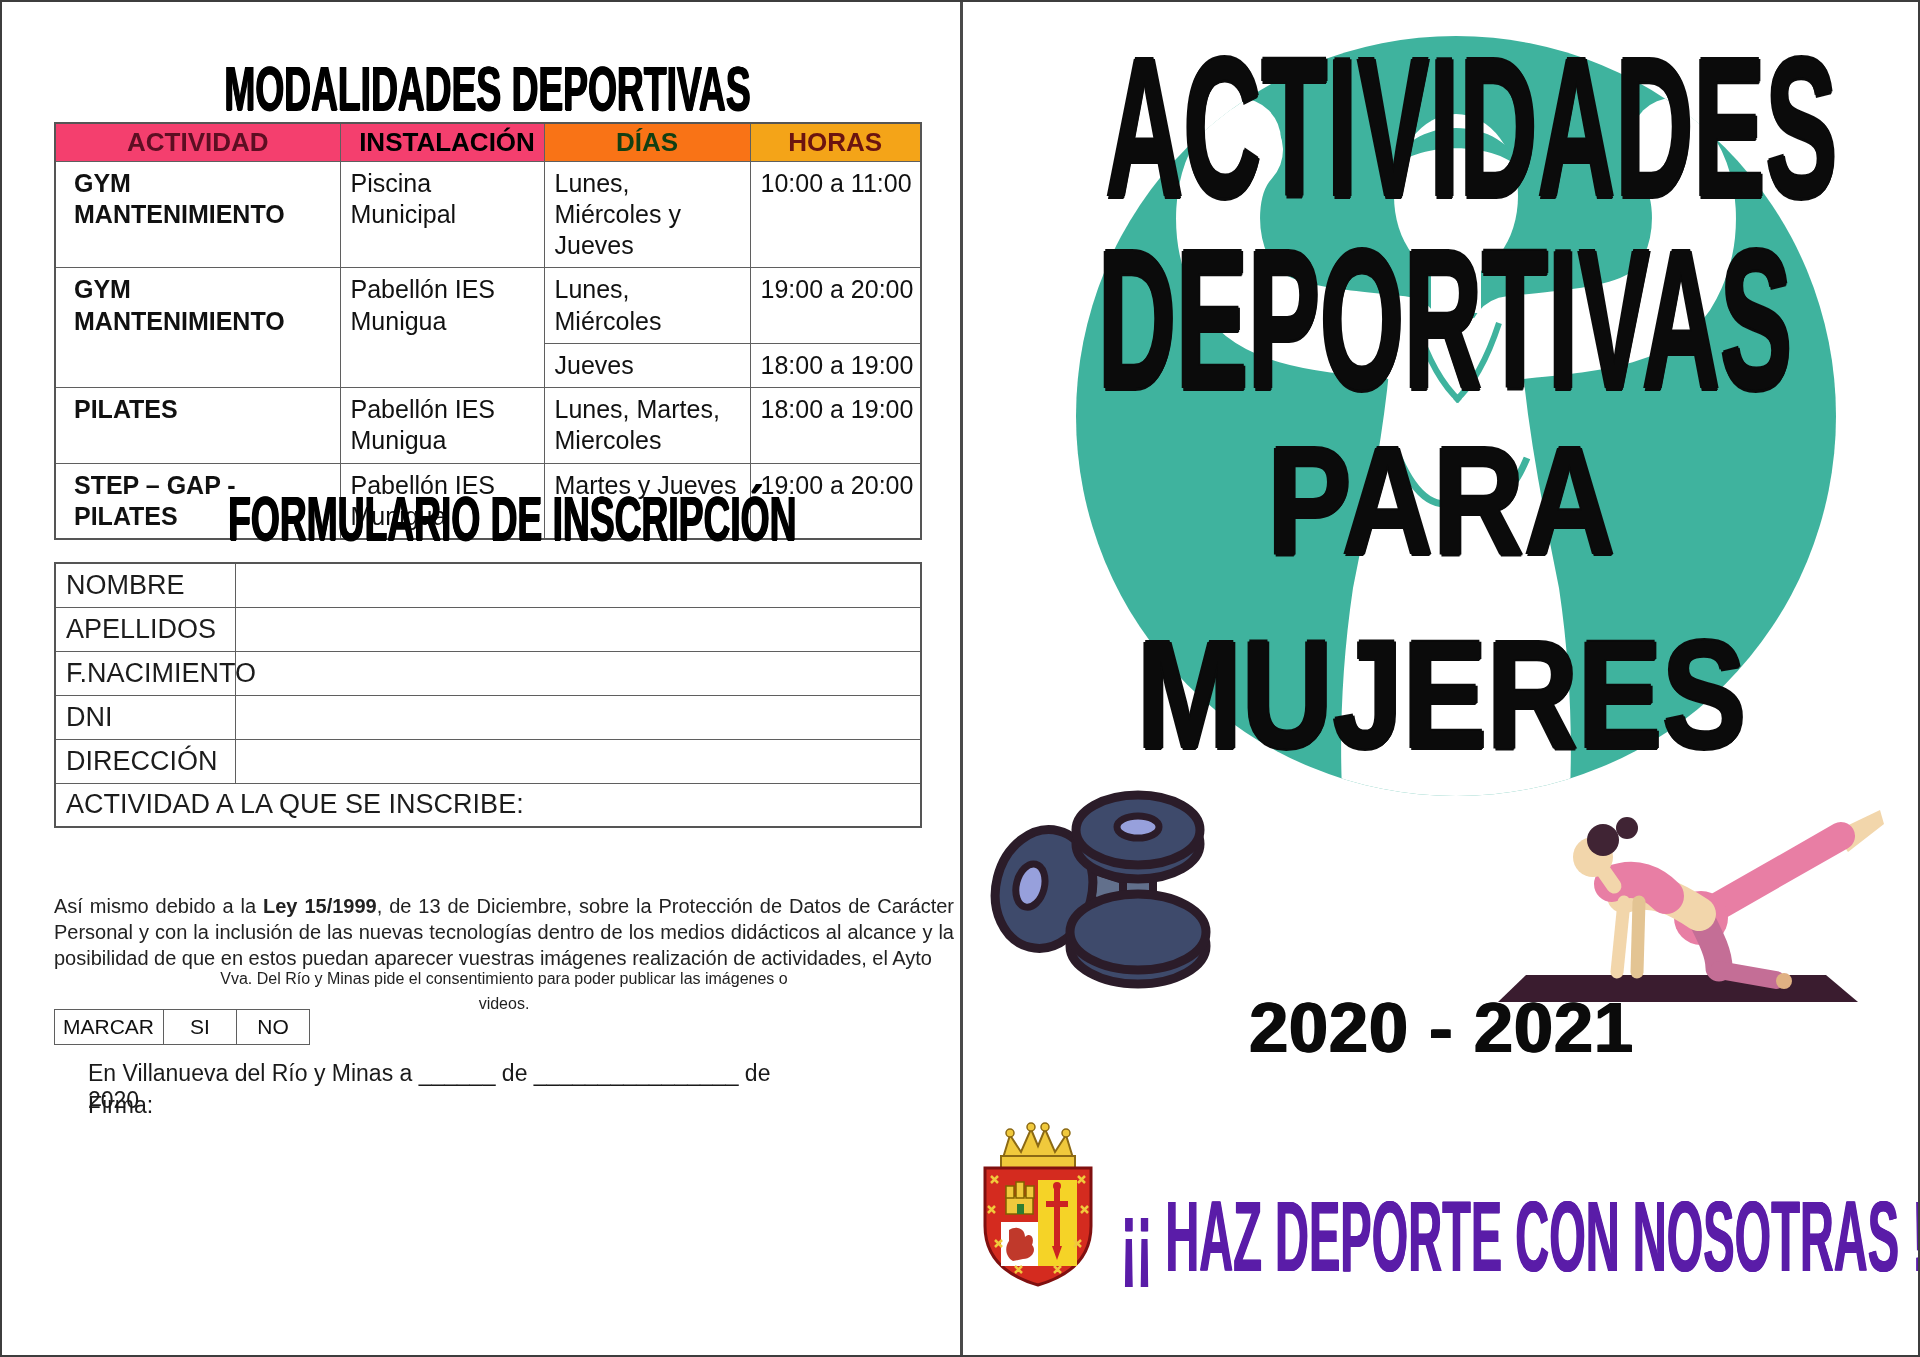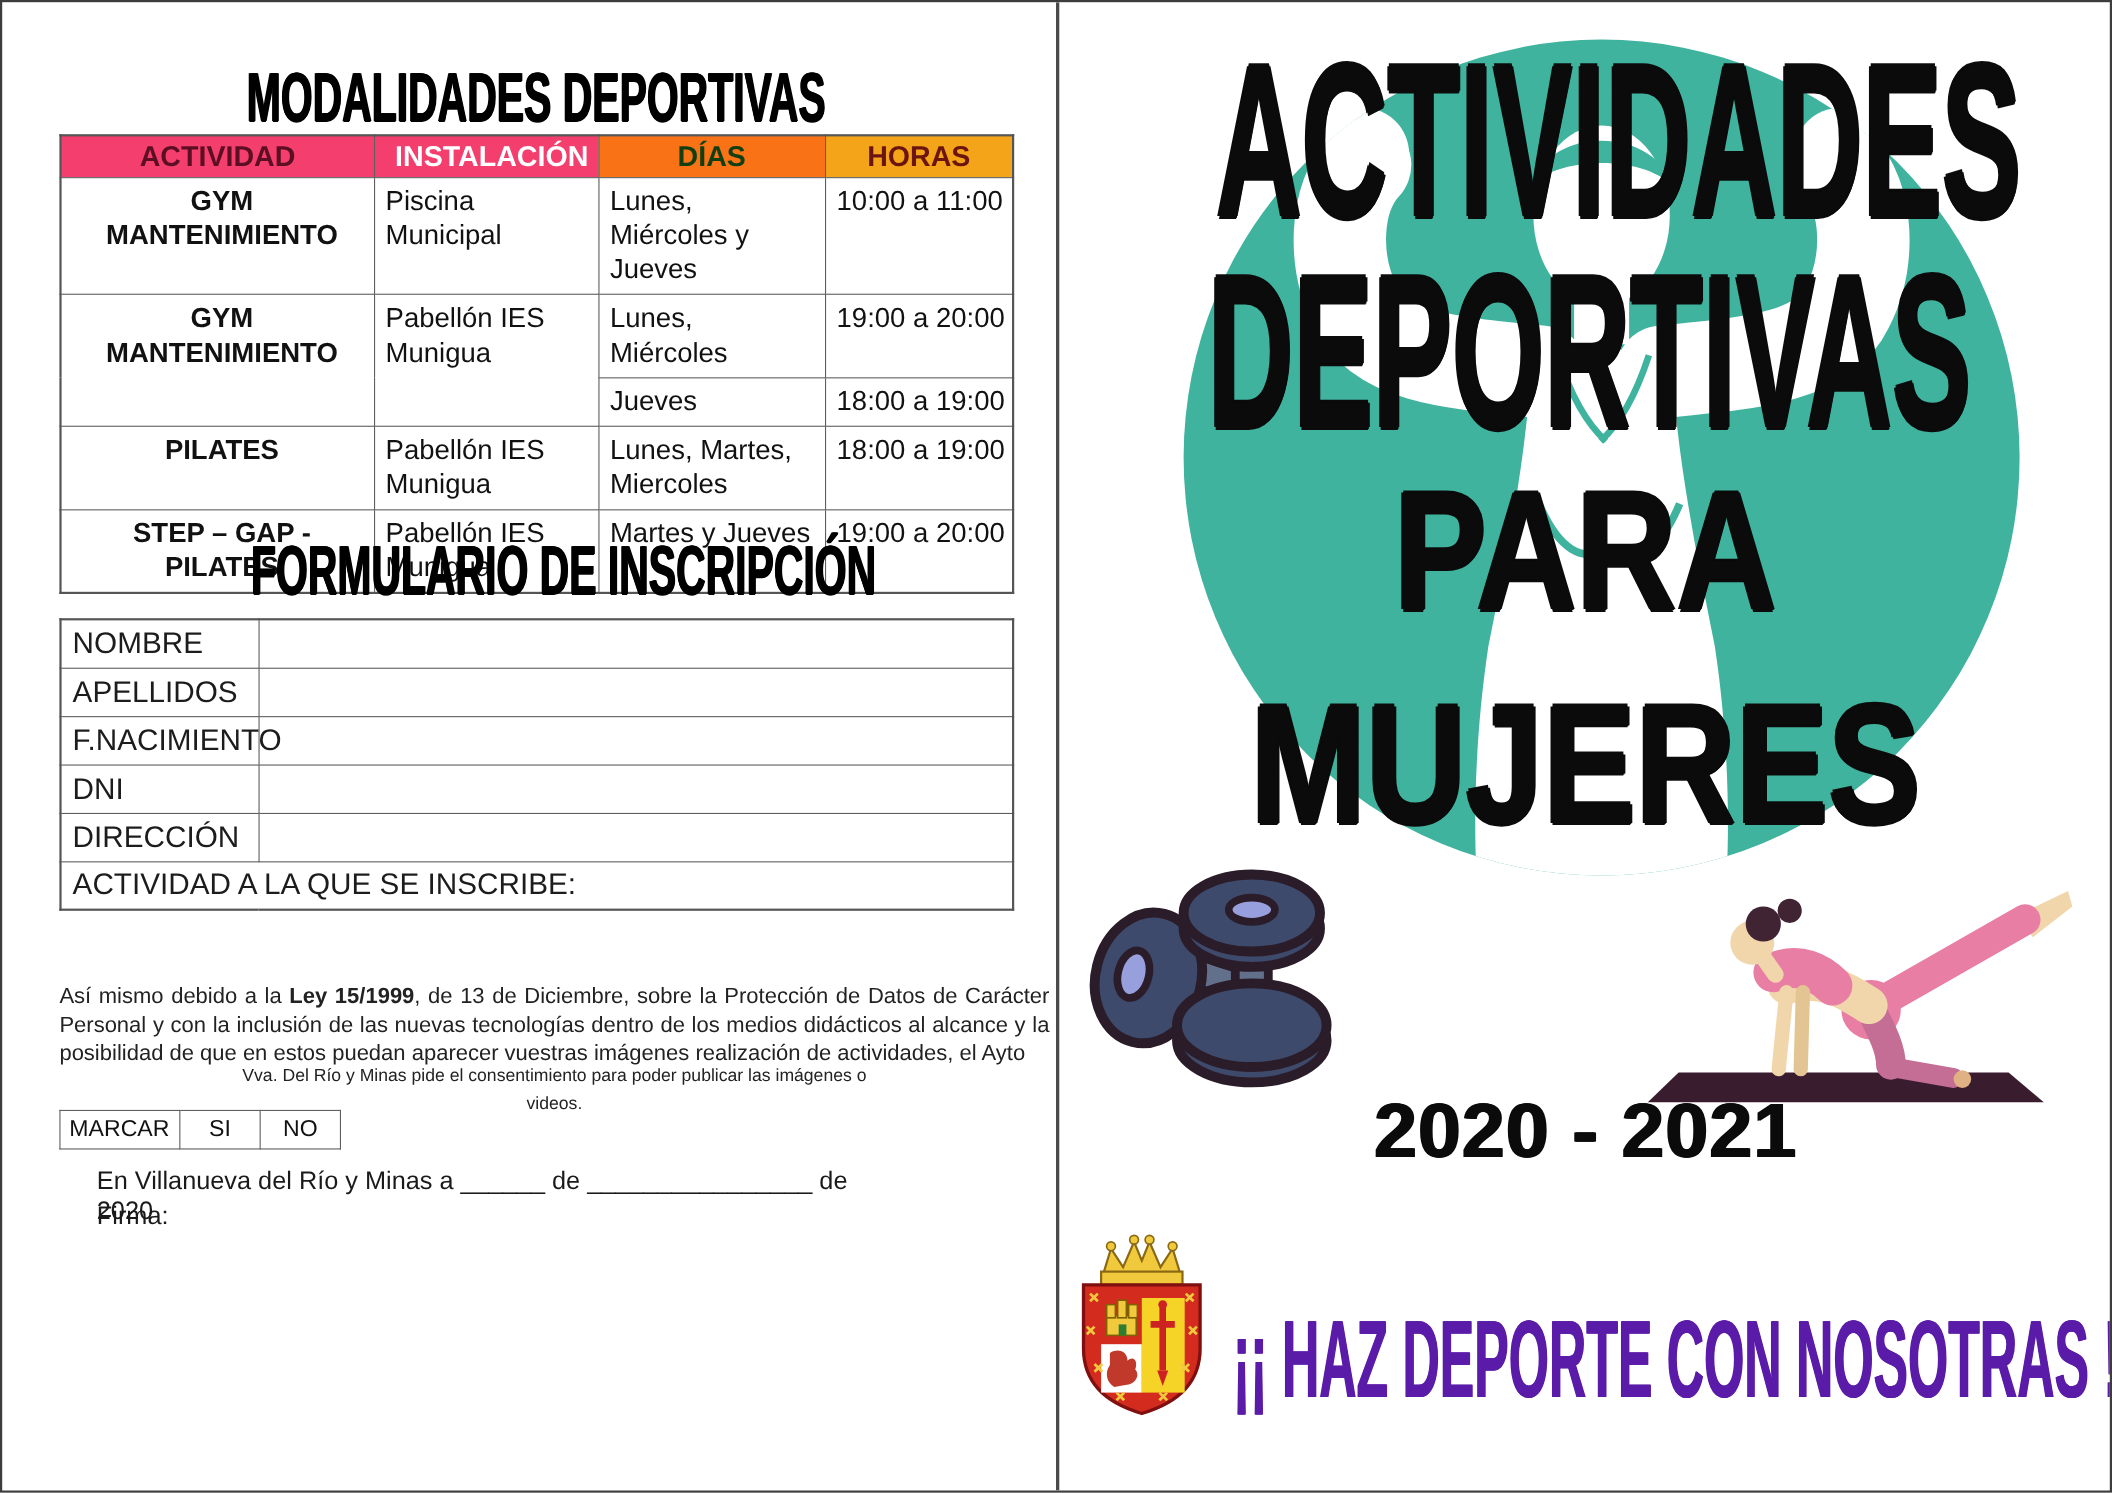--- a/index.html
+++ b/index.html
@@ -21,21 +21,21 @@
     text-shadow:1px 0 0 #000,-1px 0 0 #000,0 1px 0 #000;
   }
 
   
   table{border-collapse:collapse;}
   .schedule{position:absolute;left:52px;top:120px;width:866px;table-layout:fixed;}
   .schedule th,.schedule td{border:1px solid #5f5f5f;vertical-align:top;box-sizing:border-box;}
   .schedule{border:2px solid #555;}
   .schedule th{font-size:26px;font-weight:700;text-align:center;vertical-align:middle;padding:2px;}
   .schedule td{font-size:25px;padding:6px 10px;line-height:1.25;}
-  .schedule td.act{font-weight:700;text-align:center;padding-left:18px;}
+  .schedule td.act{font-weight:700;text-align:left;padding-left:18px;}
   .schedule td.horas-c{white-space:nowrap;}
 
   
   .formtbl{position:absolute;left:52px;top:533px;width:866px;table-layout:fixed;border:2px solid #555;margin-top:27px;}
   .formtbl td{border:1px solid #5f5f5f;height:44px;font-size:27px;color:#1c1c1c;
               padding:0 10px;vertical-align:middle;box-sizing:border-box;}
   .formtbl td.val{background:#fff;}
 
   .legal{position:absolute;left:52px;top:891px;width:900px;font-size:20px;line-height:26px;
          color:#222;text-align:justify;margin:0;}
@@ -81,21 +81,21 @@
     <table class="schedule">
       <colgroup>
           <col style="width:285px">
           <col style="width:204px">
           <col style="width:206px">
           <col style="width:171px">
         </colgroup>
       <thead>
         <tr style="height:38px">
           <th style="background: rgb(244, 63, 110); color: rgb(92, 14, 34);">ACTIVIDAD</th>
-          <th style="background: rgb(244, 63, 110); color: #ffffff; padding-left: 12px;">INSTALACIÓN</th>
+          <th style="background: rgb(244, 63, 110); color: #000000; padding-left: 12px;">INSTALACIÓN</th>
           <th style="background: #f97316; color: rgb(18, 63, 18);">DÍAS</th>
           <th style="background: rgb(244, 164, 24); color: rgb(107, 20, 16);">HORAS</th>
         </tr>
       </thead>
       <tbody>
         <tr style="height:64px">
           <td class="act">GYM MANTENIMIENTO</td>
           <td>Piscina Municipal</td>
           <td>Lunes, Miércoles y Jueves</td>
           <td class="horas-c">10:00 a 11:00</td>

